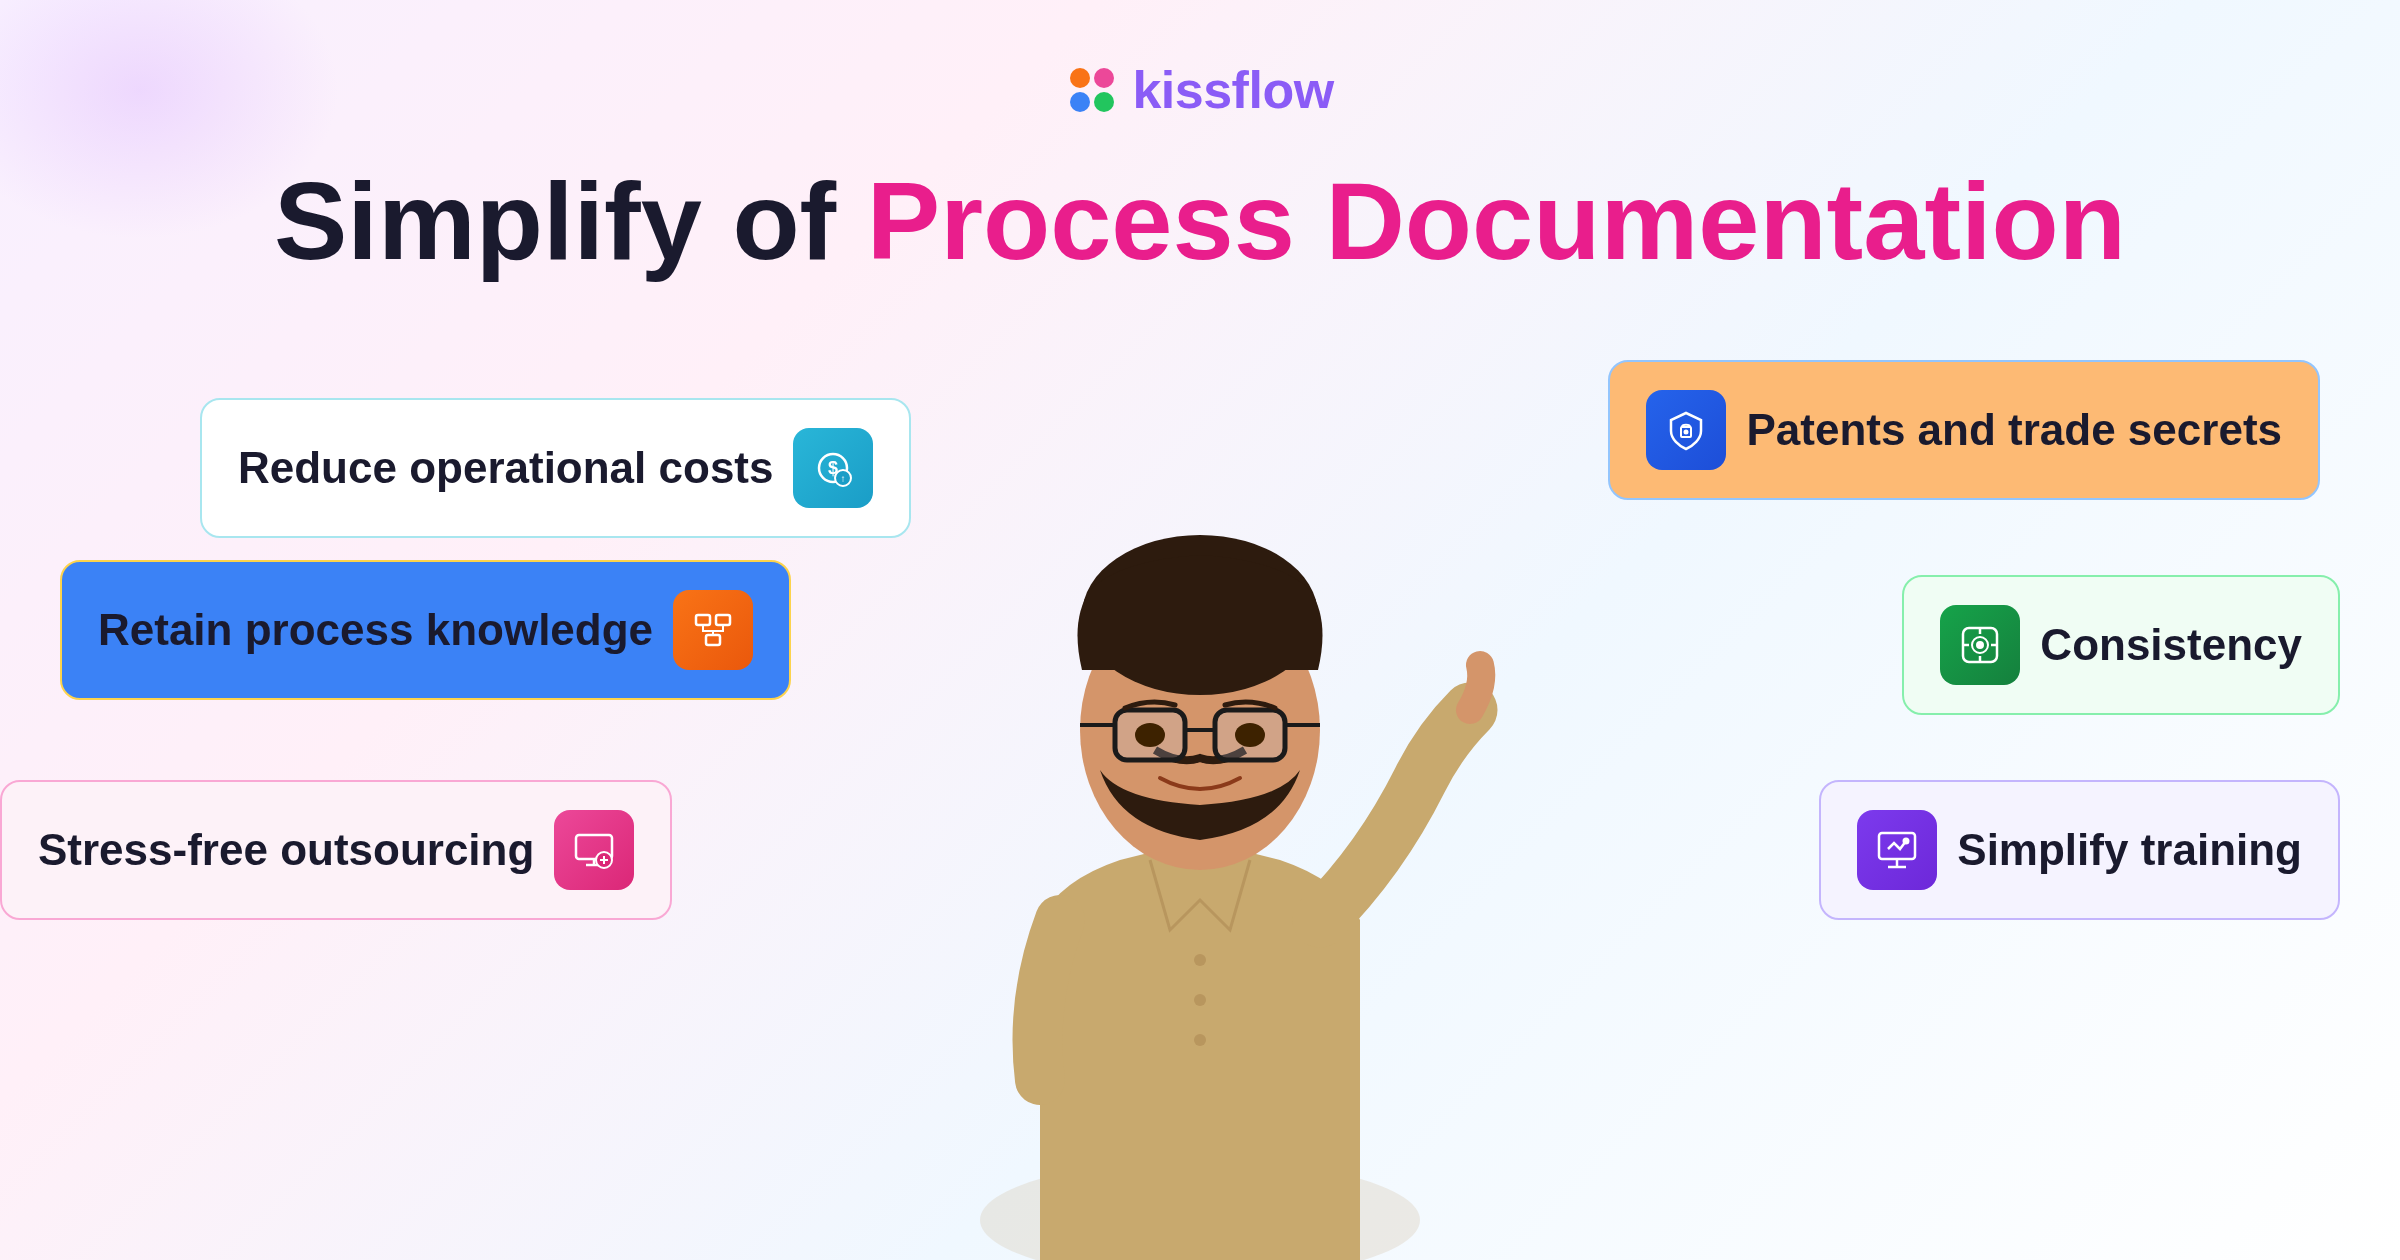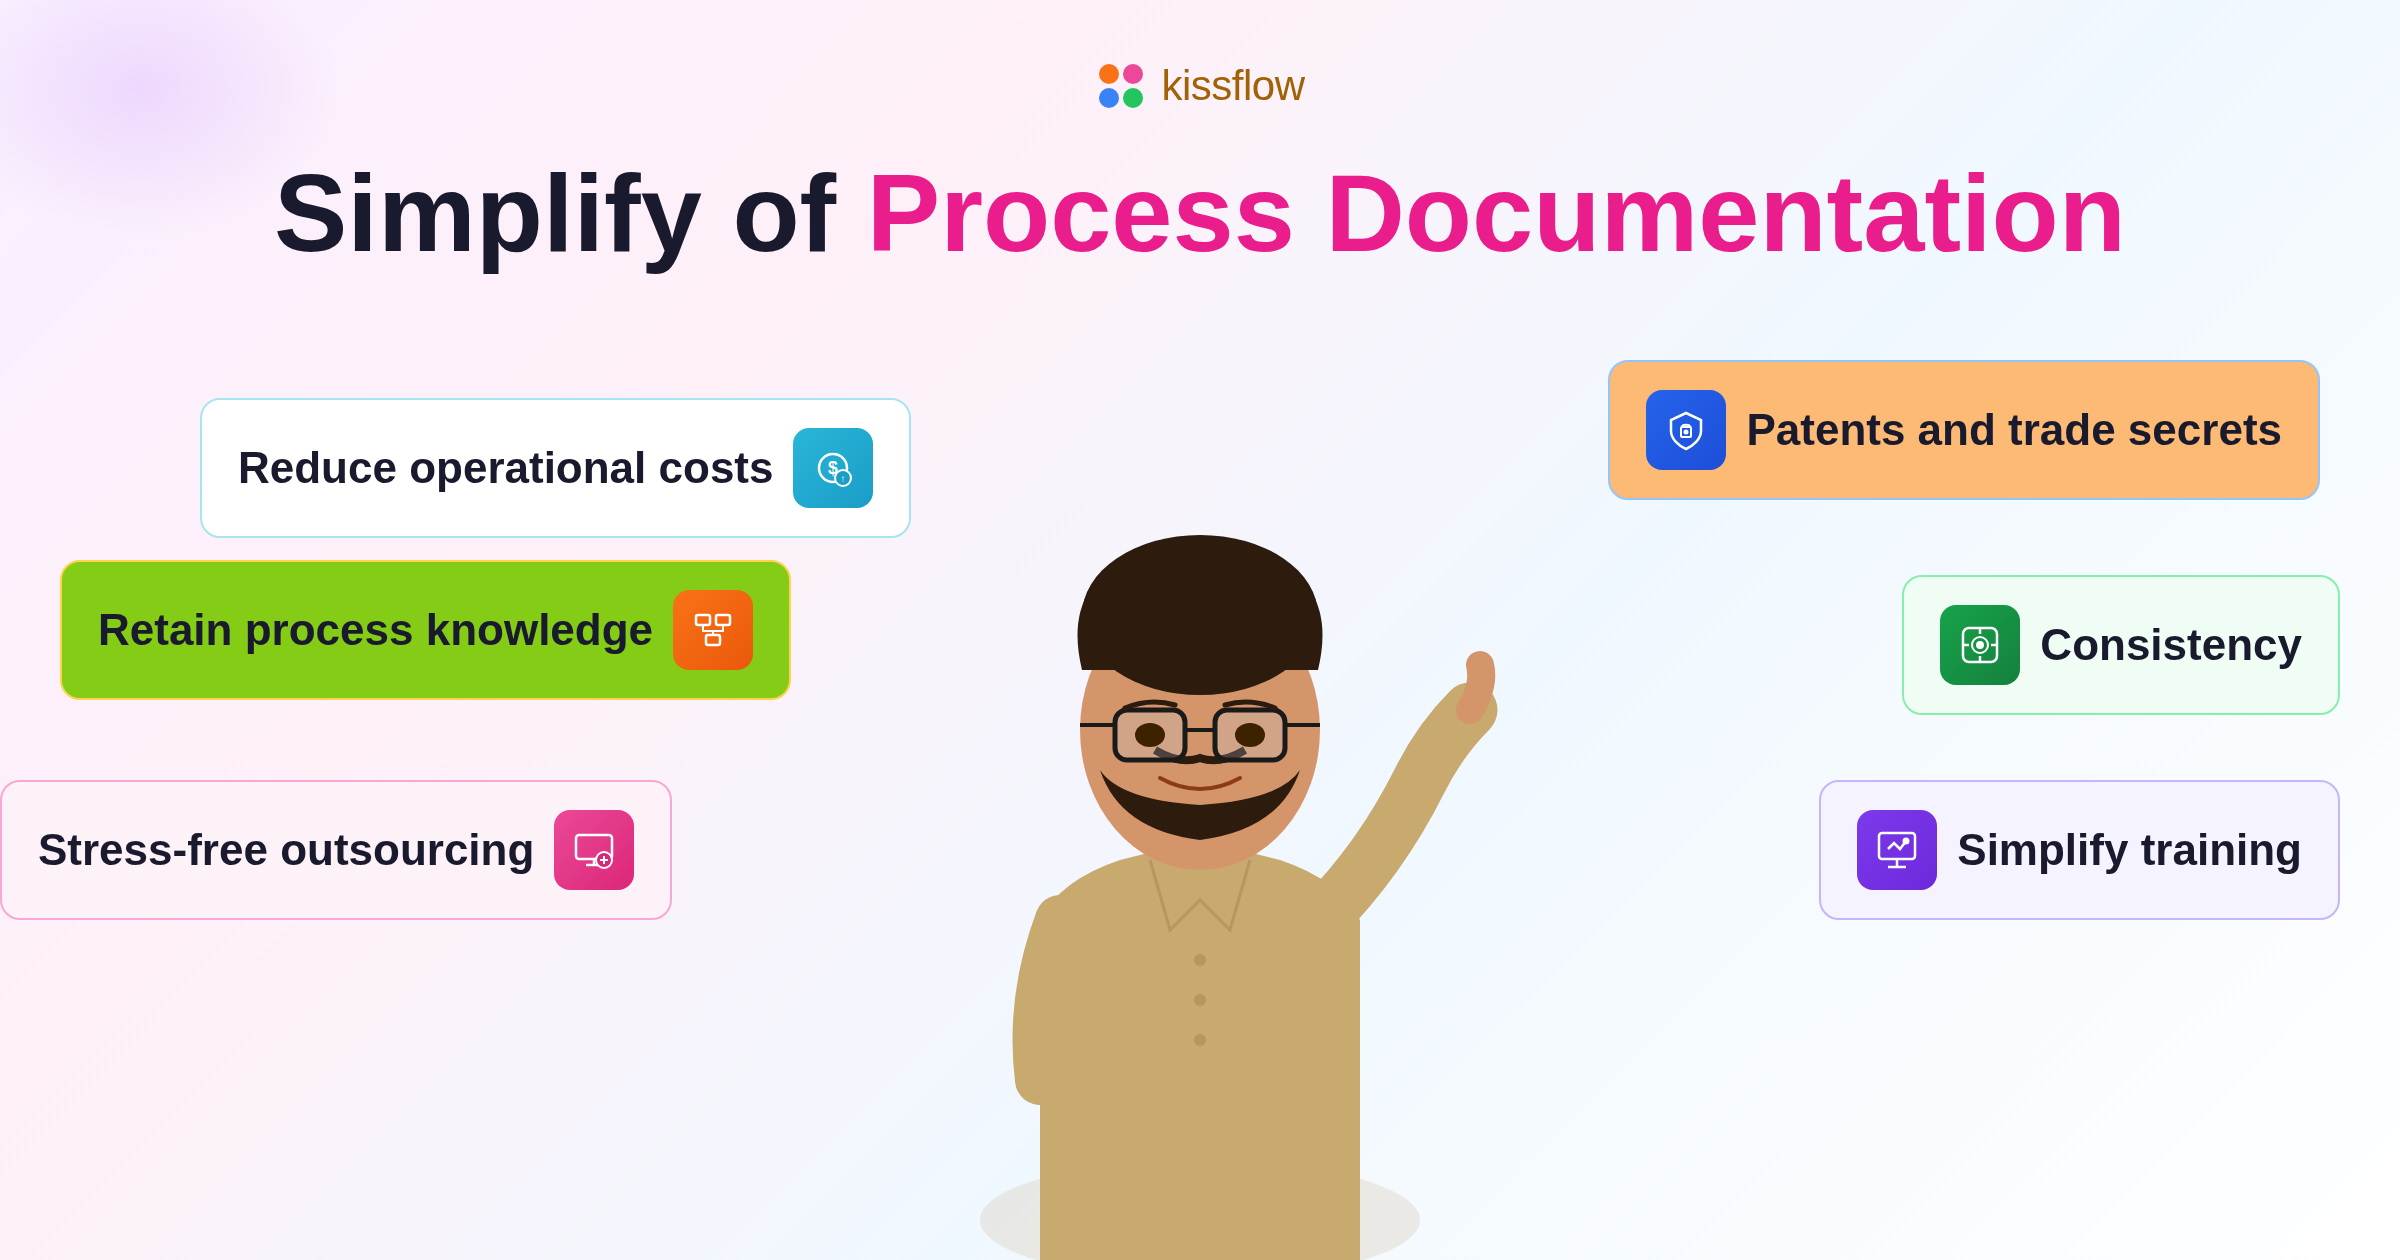--- a/index.html
+++ b/index.html
@@ -45,23 +45,23 @@
       padding-top: 60px;
       gap: 14px;
     }
 
     .logo-icon {
       width: 52px;
       height: 52px;
     }
 
     .logo-text {
-      font-size: 42px;
-      font-weight: 400;
-      color: #a16207;
+      font-size: 52px;
+      font-weight: 700;
+      color: #8b5cf6;
       letter-spacing: -0.5px;
     }
 
     
     .title-area {
       text-align: center;
       margin-top: 40px;
       padding: 0 100px;
     }
 
@@ -153,21 +153,21 @@
 
     .card-patents .card-icon {
       background: linear-gradient(135deg, #2563eb, #1d4ed8);
       color: white;
     }
 
     
     .card-retain {
       top: 240px;
       left: 60px;
-      background: #84cc16;
+      background: #3b82f6;
       border: 2.5px solid #fcd34d;
     }
 
     .card-retain .card-icon {
       background: linear-gradient(135deg, #f97316, #ea580c);
       color: white;
     }
 
     
     .card-consistency {

